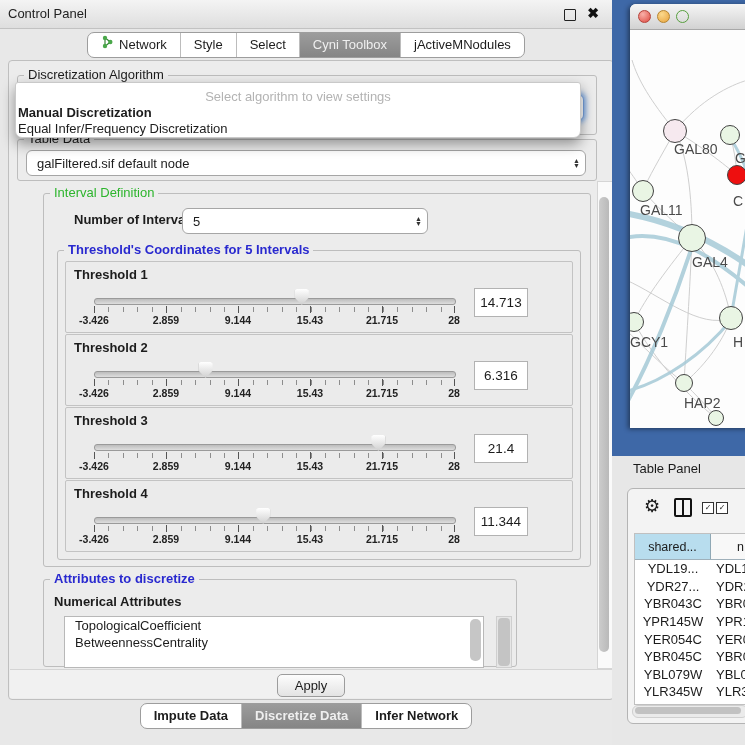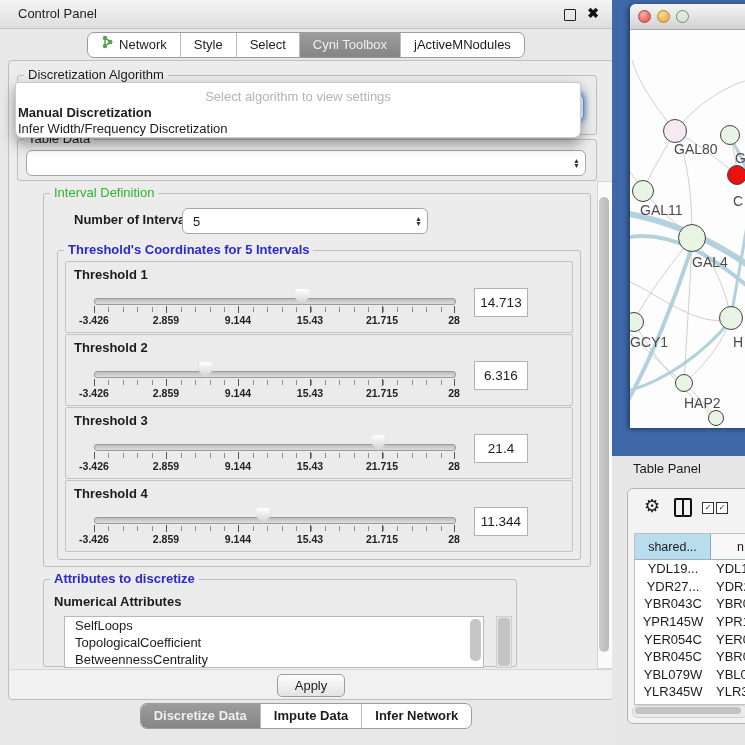--- a/index.html
+++ b/index.html
@@ -1,21 +1,21 @@
 <!DOCTYPE html>
 <html><head>
 <meta charset="utf-8">
 <style>
   html,body{margin:0;padding:0;}
   #root{position:relative;width:745px;height:745px;background:#e8e8e8;overflow:hidden;
         font-family:"Liberation Sans",sans-serif;font-size:13px;color:#1c1c1c;}
   
   .cp-header{position:absolute;left:0;top:0;width:612px;height:28px;
              background:linear-gradient(#f4f4f4,#dedede);border-bottom:1px solid #c2c2c2;}
-  .cp-title{position:absolute;left:18px;top:0;line-height:28px;color:#222;}
+  .cp-title{position:absolute;left:8px;top:0;line-height:28px;color:#222;}
   .float-ico{position:absolute;right:36px;top:9px;width:10px;height:10px;border:1.5px solid #222;border-radius:1px;}
   .close-ico{position:absolute;right:13px;top:5px;font-weight:bold;font-size:14px;color:#111;}
   
   .tabrow{position:absolute;left:0;top:32px;width:612px;display:flex;justify-content:center;}
   .segTabs{display:inline-flex;background:#fff;border:1px solid #9d9d9d;border-radius:7px;overflow:hidden;height:24px;}
   .seg{display:flex;align-items:center;gap:5px;padding:0 13px;line-height:24px;border-right:1px solid #bcbcbc;color:#1c1c1c;cursor:default;}
   .seg:last-child{border-right:none;}
   .seg.active{background:linear-gradient(#9c9c9c,#858585);color:#efefef;}
   
   .main-panel{position:absolute;left:8px;top:60px;width:604px;height:638px;background:#ececec;
@@ -145,26 +145,27 @@
         <span class="stepper">
             <span>▲</span>
             <span>▼</span>
           </span>
       </div>
     </div>
 
     <div class="popup">
       <div class="ph">Select algorithm to view settings</div>
       <div class="opt b" style="top:22px;">Manual Discretization</div>
-      <div class="opt" style="top:38px;">Infer Width/Frequency Discretization</div>
+      <div class="opt" style="top:38px;">Equal Infer/Frequency Discretization</div>
     </div>
 
     <div class="groupbox" style="left:8px;top:78px;width:578px;height:40px;">
       <span class="gtitle">Table Data</span>
       <div class="combo" style="left:8px;top:10px;width:558px;height:24px;">
+        <span class="ctext">galFiltered.sif default node</span>
         <span class="stepper">
             <span>▲</span>
             <span>▼</span>
           </span>
       </div>
     </div>
 
     <div class="groupbox" style="left:34px;top:132px;width:546px;height:372px;">
       <span class="gtitle green">Interval Definition</span>
       <span class="bold" style="position:absolute;left:30px;top:18px;">Number of Intervals</span>
@@ -270,21 +271,20 @@
     <div class="valbox">11.344</div>
   </div>
 </div>
       </div>
     </div>
 
     <div class="groupbox" style="left:34px;top:518px;width:472px;height:86px;">
       <span class="gtitle blue">Attributes to discretize</span>
       <span class="bold" style="position:absolute;left:10px;top:14px;">Numerical Attributes</span>
       <div class="attrlist">
-        <div class="it">SelfLoops</div>
           <div class="it">TopologicalCoefficient</div>
           <div class="it">BetweennessCentrality</div>
           <div class="attrthumb"></div>
       </div>
       <div class="sidescroll">
           <div class="th"></div>
         </div>
     </div>
 
     <div class="outerscroll">
@@ -293,25 +293,25 @@
 
     <div class="applybar">
       <div class="applybtn">
         <span>Apply</span>
       </div>
     </div>
   </div>
 
   <div class="bottabrow">
     <div class="segTabs">
+      <div class="seg">
+        <span class="bold">Impute Data</span>
+      </div>
       <div class="seg active">
         <span class="bold">Discretize Data</span>
-      </div>
-      <div class="seg">
-        <span class="bold">Impute Data</span>
       </div>
       <div class="seg">
         <span class="bold">Infer Network</span>
       </div>
     </div>
   </div>
 
   <div class="blueArea"></div>
 
   <div class="netWindow">

